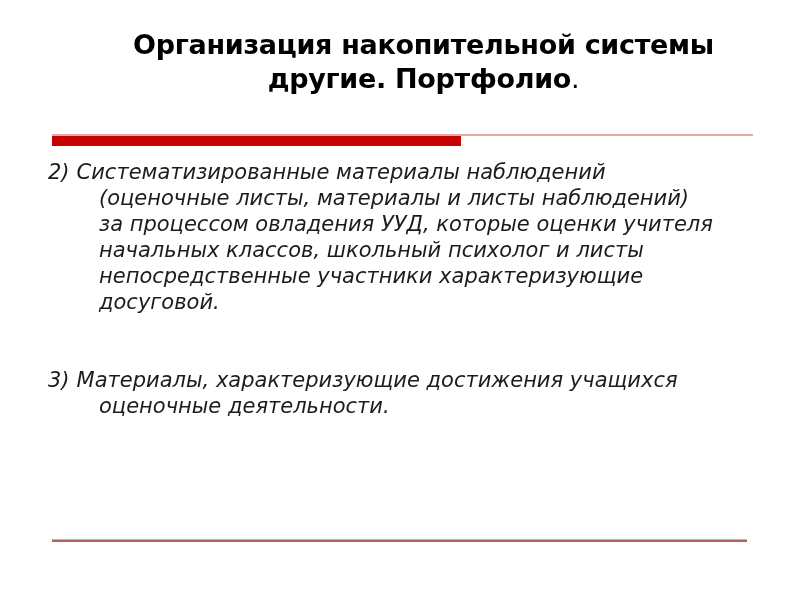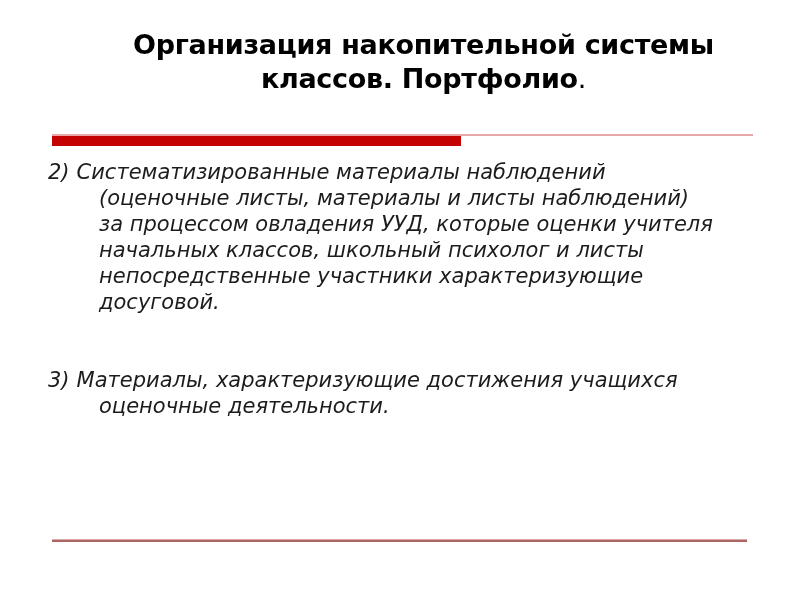--- a/index.html
+++ b/index.html
@@ -37,21 +37,21 @@
     border-top:1px solid #dcaaaa;
   }
 </style>
 </head>
 <body>
 
 <div class="slide">
 
   <h1 class="title">
     <span>Организация накопительной системы</span><br>
-    <span>классов. Портфолио</span><span class="t-period">.</span>
+    <span>другие. Портфолио</span><span class="t-period">.</span>
   </h1>
 
   <div class="divider">
     <div class="divider-line"></div>
     <div class="divider-bar"></div>
   </div>
 
   <div class="body-text">
 
     <div class="para">

